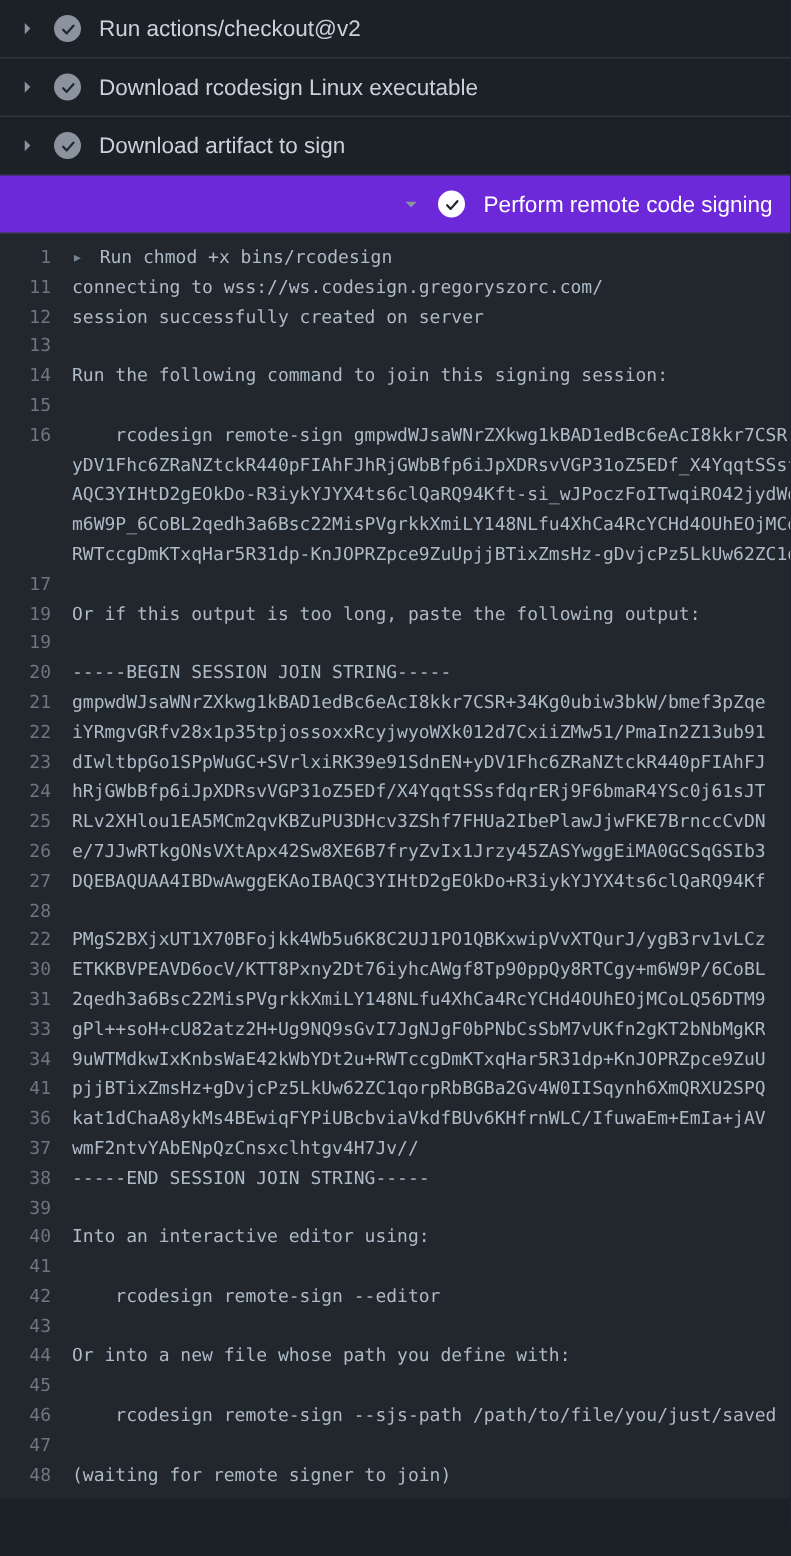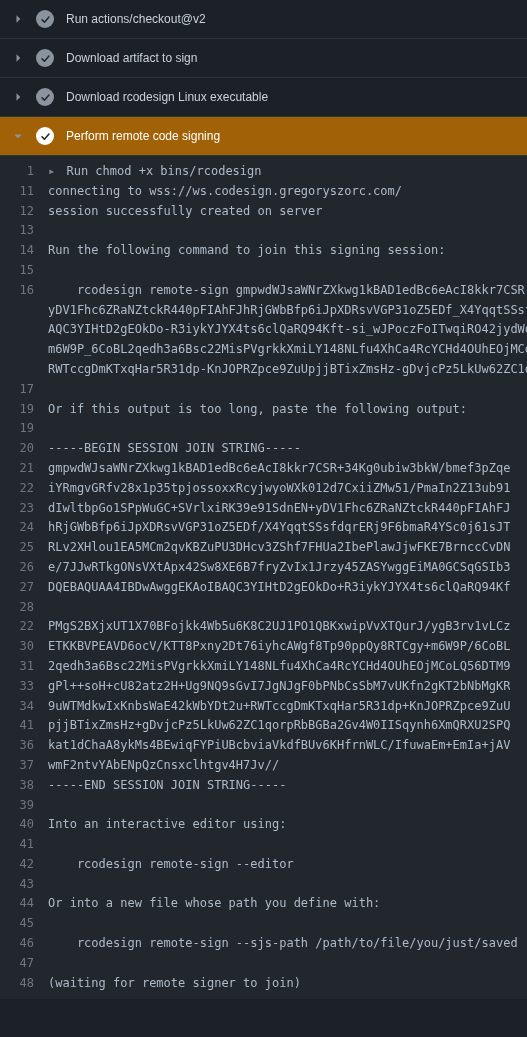--- a/index.html
+++ b/index.html
@@ -12,21 +12,22 @@
     }
     .step {
       display: flex;
       align-items: center;
       padding: 10px 12px;
       gap: 12px;
       border-bottom: 1px solid #30363d;
       cursor: pointer;
     }
     .step.expanded {
-      background: #a16207;
+      background: #6d28d9;
+      justify-content: flex-end;
     }
     .chevron {
       width: 12px;
       height: 12px;
       display: flex;
       align-items: center;
       justify-content: center;
       color: #8b949e;
     }
     .chevron svg { width: 12px; height: 12px; }
@@ -40,21 +41,21 @@
       justify-content: center;
       flex-shrink: 0;
     }
     .step.expanded .status-icon,
     .step.active .status-icon {
       background: #ffffff;
     }
     .status-icon svg { width: 11px; height: 11px; }
     .step-label {
       color: #c9d1d9;
-      font-size: 12px;
+      font-size: 15px;
     }
     .step.expanded .step-label {
       color: #ffffff;
       font-weight: 500;
     }
     .log-output {
       background: #22272e;
       font-family: ui-monospace, SFMono-Regular, "SF Mono", Menlo, Consolas, monospace;
       font-size: 12px;
       padding: 6px 0;
@@ -104,34 +105,34 @@
       <span class="chevron">
         <svg viewBox="0 0 16 16" fill="currentColor">
           <path d="M6 3l5 5-5 5V3z"></path>
         </svg>
       </span>
       <span class="status-icon">
         <svg viewBox="0 0 16 16" fill="none" stroke="#22272e" stroke-width="2.2" stroke-linecap="round" stroke-linejoin="round">
           <polyline points="3,8.5 6.5,12 13,4.5"></polyline>
         </svg>
       </span>
-      <span class="step-label">Download artifact to sign</span>
+      <span class="step-label">Download rcodesign Linux executable</span>
     </div>
     <div class="step">
       <span class="chevron">
         <svg viewBox="0 0 16 16" fill="currentColor">
           <path d="M6 3l5 5-5 5V3z"></path>
         </svg>
       </span>
       <span class="status-icon">
         <svg viewBox="0 0 16 16" fill="none" stroke="#22272e" stroke-width="2.2" stroke-linecap="round" stroke-linejoin="round">
           <polyline points="3,8.5 6.5,12 13,4.5"></polyline>
         </svg>
       </span>
-      <span class="step-label">Download rcodesign Linux executable</span>
+      <span class="step-label">Download artifact to sign</span>
     </div>
     <div class="step expanded active">
       <span class="chevron">
         <svg viewBox="0 0 16 16" fill="currentColor">
           <path d="M3 6l5 5 5-5H3z"></path>
         </svg>
       </span>
       <span class="status-icon">
         <svg viewBox="0 0 16 16" fill="none" stroke="#22272e" stroke-width="2.2" stroke-linecap="round" stroke-linejoin="round">
           <polyline points="3,8.5 6.5,12 13,4.5"></polyline>

